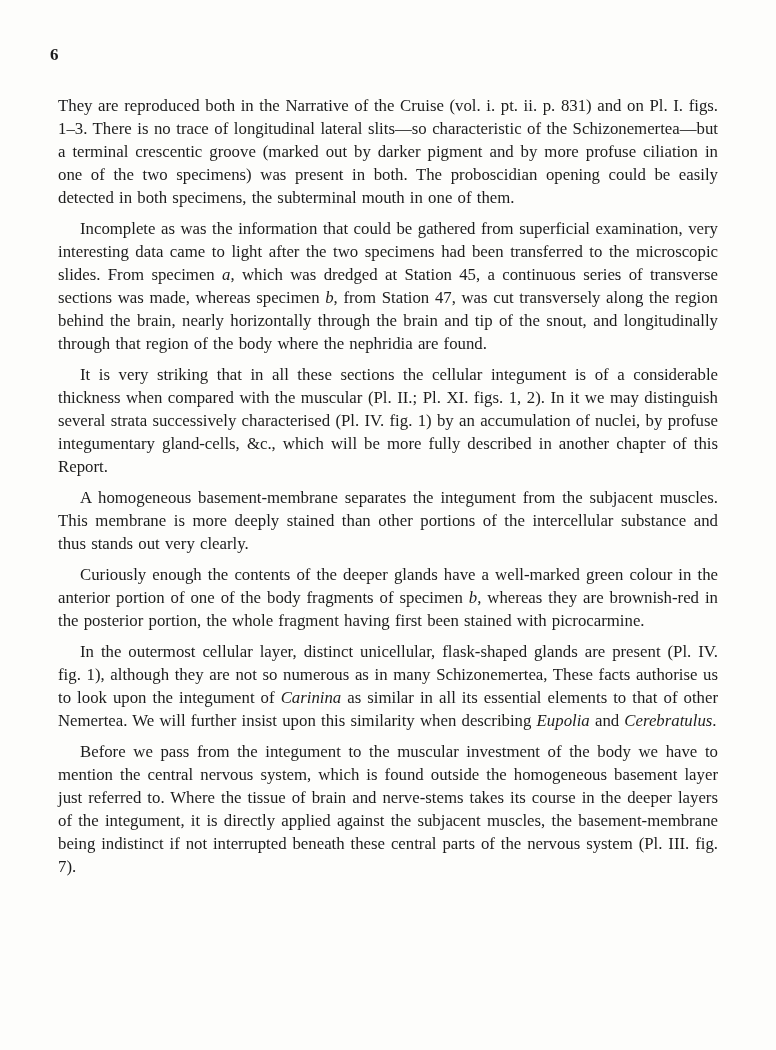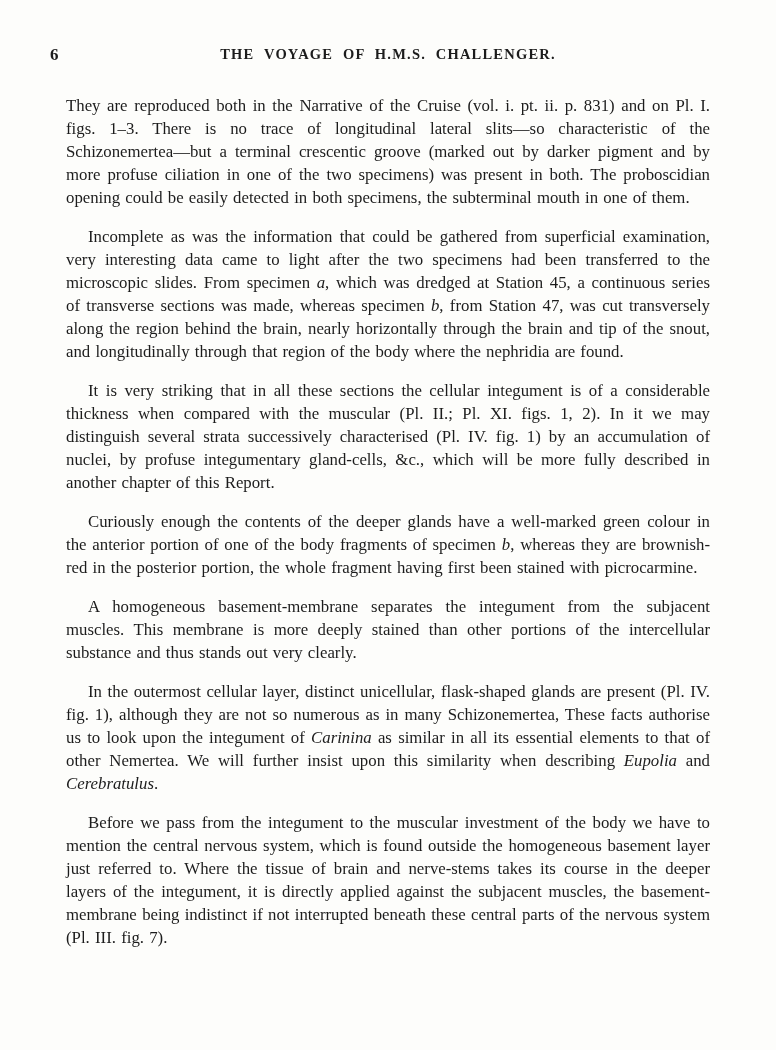--- a/index.html
+++ b/index.html
@@ -35,43 +35,42 @@
   }
   .running-title {
     text-align: center;
     font-weight: bold;
     font-size: 14.5px;
     letter-spacing: 1.2px;
     word-spacing: 5px;
     white-space: nowrap;
   }
   .body-text p {
-    margin: 16px;
+    margin: 8px;
     text-align: justify;
     font-size: 16.8px;
     line-height: 23px;
     word-spacing: 1px;
   }
   .body-text p.indent {
     text-indent: 22px;
   }
   .body-text i {
     font-style: italic;
   }
 </style>
 </head>
 <body>
 
 <div class="page">
   <div class="page-header">
     <span class="page-number">6</span>
-    <div class="running-title">THE VOYAGE OF H.M.S. CHALLENGER.</div>
   </div>
   <div class="body-text">
       <p class=""><span>They are reproduced both in the Narrative of the Cruise (vol. i. pt. ii. p. 831) and on Pl. I. figs. 1–3.  There is no trace of longitudinal lateral slits—so characteristic of the Schizonemertea—but a terminal crescentic groove (marked out by darker pigment and by more profuse ciliation in one of the two specimens) was present in both.  The proboscidian opening could be easily detected in both specimens, the subterminal mouth in one of them.</span></p>
       <p class="indent"><span>Incomplete as was the information that could be gathered from superficial examination, very interesting data came to light after the two specimens had been transferred to the microscopic slides.  From specimen </span><i>a</i><span>, which was dredged at Station 45, a continuous series of transverse sections was made, whereas specimen </span><i>b</i><span>, from Station 47, was cut transversely along the region behind the brain, nearly horizontally through the brain and tip of the snout, and longitudinally through that region of the body where the nephridia are found.</span></p>
       <p class="indent"><span>It is very striking that in all these sections the cellular integument is of a considerable thickness when compared with the muscular (Pl. II.; Pl. XI. figs. 1, 2).  In it we may distinguish several strata successively characterised (Pl. IV. fig. 1) by an accumulation of nuclei, by profuse integumentary gland-cells, &amp;c., which will be more fully described in another chapter of this Report.</span></p>
+      <p class="indent"><span>A homogeneous basement-membrane separates the integument from the subjacent muscles.  This membrane is more deeply stained than other portions of the intercellular substance and thus stands out very clearly.</span></p>
       <p class="indent"><span>Curiously enough the contents of the deeper glands have a well-marked green colour in the anterior portion of one of the body fragments of specimen </span><i>b</i><span>, whereas they are brownish-red in the posterior portion, the whole fragment having first been stained with picrocarmine.</span></p>
-      <p class="indent"><span>A homogeneous basement-membrane separates the integument from the subjacent muscles.  This membrane is more deeply stained than other portions of the intercellular substance and thus stands out very clearly.</span></p>
       <p class="indent"><span>In the outermost cellular layer, distinct unicellular, flask-shaped glands are present (Pl. IV. fig. 1), although they are not so numerous as in many Schizonemertea,  These facts authorise us to look upon the integument of </span><i>Carinina</i><span> as similar in all its essential elements to that of other Nemertea.  We will further insist upon this similarity when describing </span><i>Eupolia</i><span> and </span><i>Cerebratulus</i><span>.</span></p>
       <p class="indent"><span>Before we pass from the integument to the muscular investment of the body we have to mention the central nervous system, which is found outside the homogeneous basement layer just referred to.  Where the tissue of brain and nerve-stems takes its course in the deeper layers of the integument, it is directly applied against the subjacent muscles, the basement-membrane being indistinct if not interrupted beneath these central parts of the nervous system (Pl. III. fig. 7).</span></p>
     </div>
 </div>
 
 </body></html>

